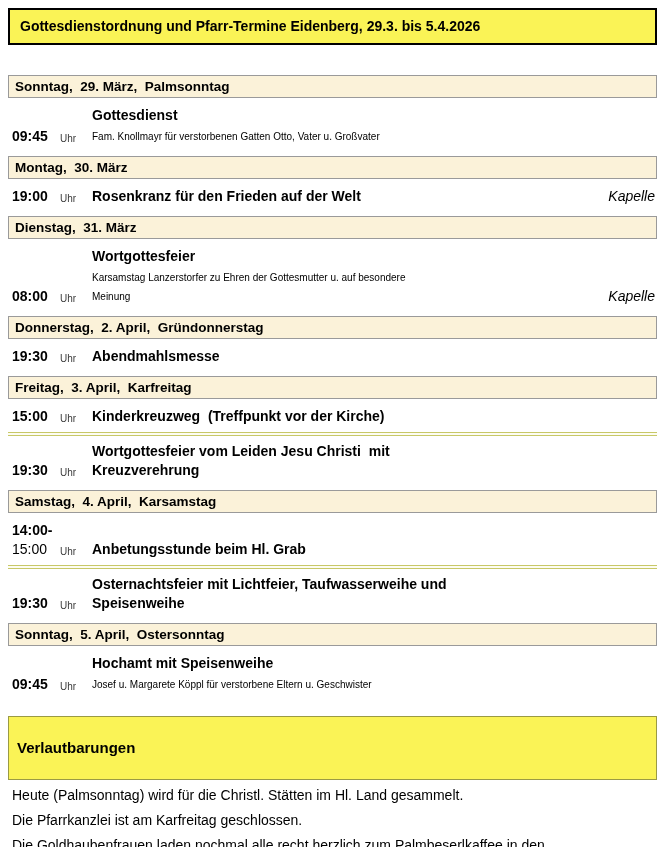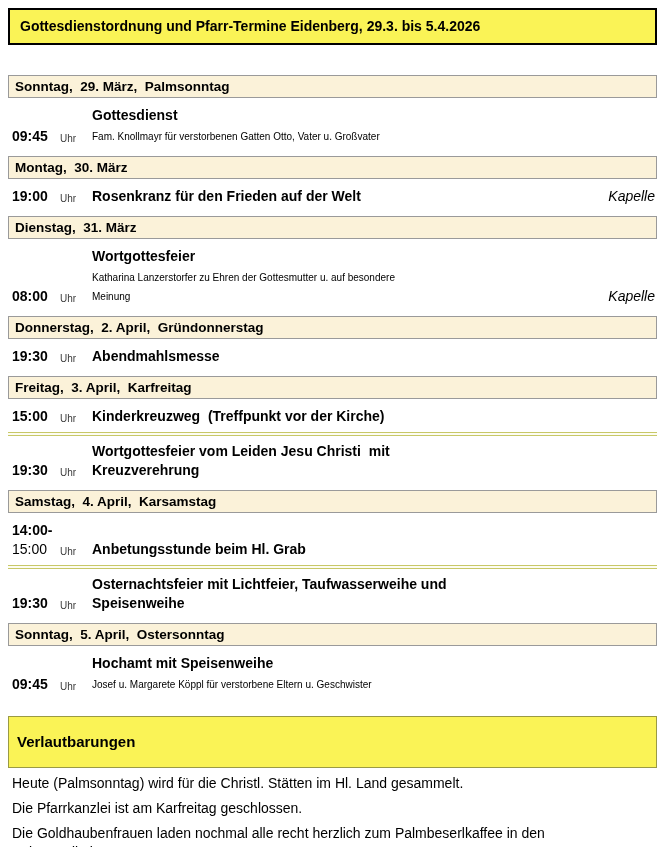--- a/index.html
+++ b/index.html
@@ -92,21 +92,21 @@
     border-bottom: 1px solid #c8c867;
     background: #fdfdf2;
   }
   .gap-after-sep { margin-top: 6px; }
 
   
   .announce-box {
     margin-top: 22px;
     border: 1px solid #9a9a44;
     background: #faf356;
-    padding: 16px 8px;
+    padding: 22px 8px;
     font-size: 15px;
     font-weight: bold;
     line-height: 18px;
     white-space: pre-wrap;
   }
   .announce-item {
     margin: 6px 2px 0 4px;
     font-size: 14px;
     line-height: 19px;
     white-space: pre-wrap;
@@ -144,21 +144,21 @@
   </div>
 
   <div class="day-header">Dienstag,  31. März</div>
   <div class="event">
     <div class="time-col">
       <div class="time">08:00</div>
     </div>
     <div class="uhr-col">Uhr</div>
     <div class="content-col">
       <div class="event-title">Wortgottesfeier</div>
-      <div class="event-note">Katharina Lanzerstorfer zu Ehren der Gottesmutter u. auf besondere
+      <div class="event-note">Karsamstag Lanzerstorfer zu Ehren der Gottesmutter u. auf besondere
 Meinung</div>
     </div>
     <div class="location-col">Kapelle</div>
   </div>
 
   <div class="day-header">Donnerstag,  2. April,  Gründonnerstag</div>
   <div class="event">
     <div class="time-col">
       <div class="time">19:30</div>
     </div>

